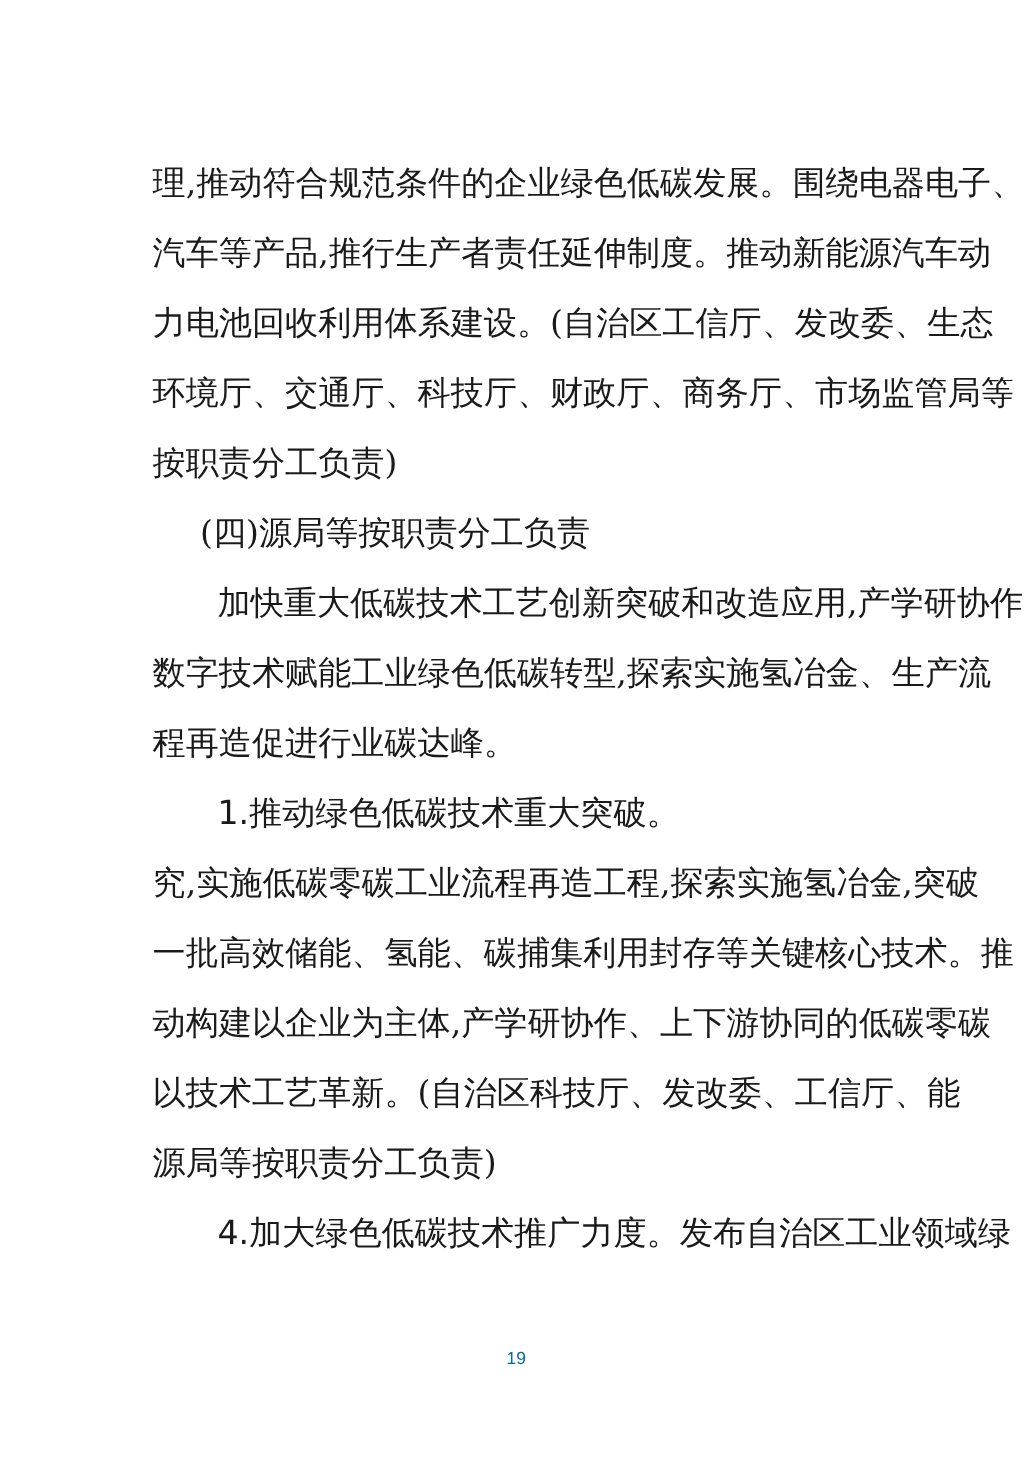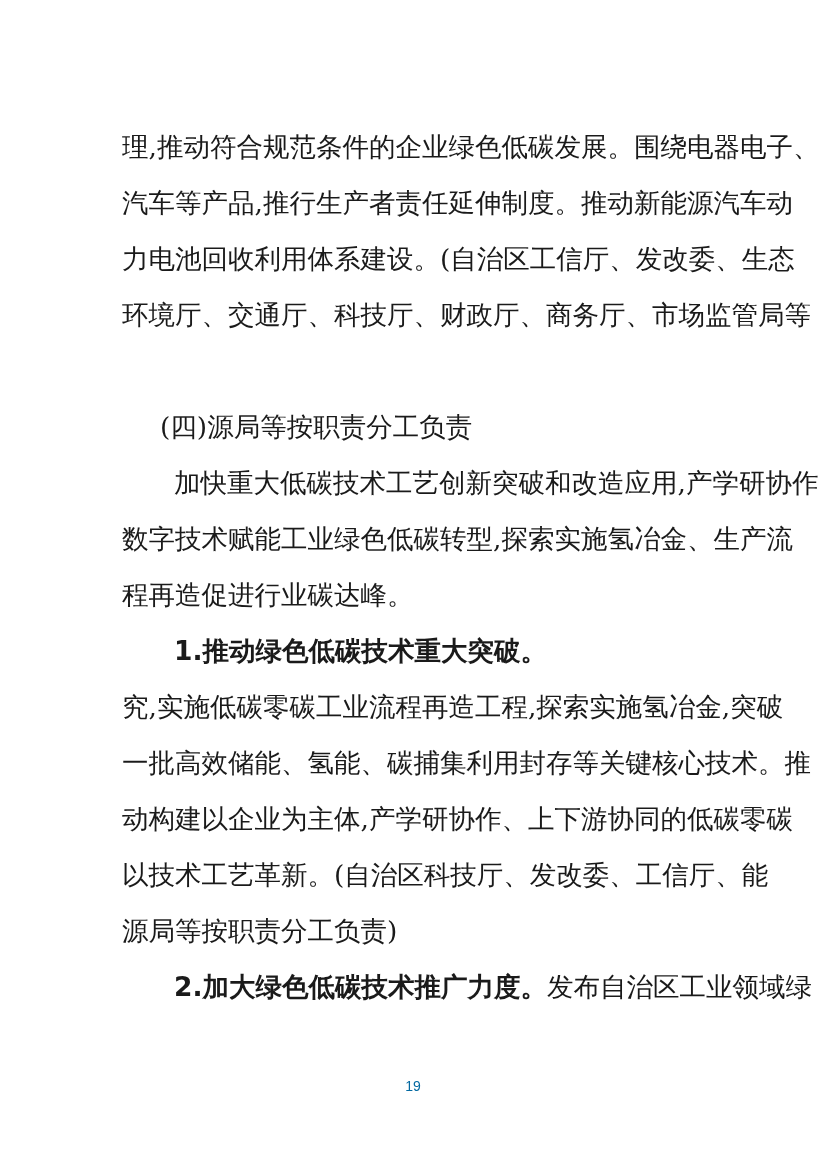--- a/index.html
+++ b/index.html
@@ -4,48 +4,49 @@
 <style>
   html, body { margin:0; padding:0; background:#ffffff; }
   body { width:826px; height:1169px; position:relative; overflow:hidden;
          font-family: "DejaVu Serif", "Liberation Serif", serif; color:#1a1a1a; }
   .page { position:absolute; left:0; top:0; width:826px; height:1169px; }
   .line { position:absolute; left:122px; width:586px; height:36px; font-size:26.5px;
           line-height:36px; white-space:nowrap; text-align:justify; text-align-last:justify;
           letter-spacing:0px; }
   .line.short { text-align-last:left; }
   .indent { left:174px; width:534px; }
-  .bold { font-weight:bold; font-family:"DejaVu Sans","Liberation Sans",sans-serif; }
+  .bold { font-weight:normal; font-family:"DejaVu Sans","Liberation Sans",sans-serif; }
   .page-number { position:absolute; left:0; width:826px; top:1078px; text-align:center;
           font-family:"Liberation Sans","DejaVu Sans",sans-serif; font-size:14px; color:#0369a1; }
 </style>
 </head>
 <body>
 
 <div class="page">
 
   <div class="line" style="top:129px">理,推动符合规范条件的企业绿色低碳发展。围绕电器电子、</div>
   <div class="line" style="top:185px">汽车等产品,推行生产者责任延伸制度。推动新能源汽车动</div>
   <div class="line" style="top:241px">力电池回收利用体系建设。(自治区工信厅、发改委、生态</div>
   <div class="line" style="top:297px">环境厅、交通厅、科技厅、财政厅、商务厅、市场监管局等</div>
+  <div class="line short" style="top:353px">按职责分工负责)</div>
 
   <div class="line short" style="top:409px; left:160px; width:548px;">(四)源局等按职责分工负责</div>
 
   <div class="line indent" style="top:465px">加快重大低碳技术工艺创新突破和改造应用,产学研协作</div>
   <div class="line" style="top:521px">数字技术赋能工业绿色低碳转型,探索实施氢冶金、生产流</div>
   <div class="line short" style="top:577px">程再造促进行业碳达峰。</div>
 
   <div class="line indent" style="top:633px; text-align-last:auto; display:flex; justify-content:space-between;">
     <span class="bold">1.推动绿色低碳技术重大突破。</span>
   </div>
   <div class="line" style="top:689px">究,实施低碳零碳工业流程再造工程,探索实施氢冶金,突破</div>
   <div class="line" style="top:745px">一批高效储能、氢能、碳捕集利用封存等关键核心技术。推</div>
   <div class="line" style="top:801px">动构建以企业为主体,产学研协作、上下游协同的低碳零碳</div>
   <div class="line" style="top:857px">以技术工艺革新。(自治区科技厅、发改委、工信厅、能</div>
   <div class="line short" style="top:913px">源局等按职责分工负责)</div>
 
   <div class="line indent" style="top:969px; display:flex; justify-content:space-between;">
-    <span class="bold">2.加大绿色低碳技术推广力度。</span>
+    <span class="bold">4.加大绿色低碳技术推广力度。</span>
     <span>发布自治区工业领域绿</span>
   </div>
 
   <div class="page-number">19</div>
 </div>
 
 </body></html>

